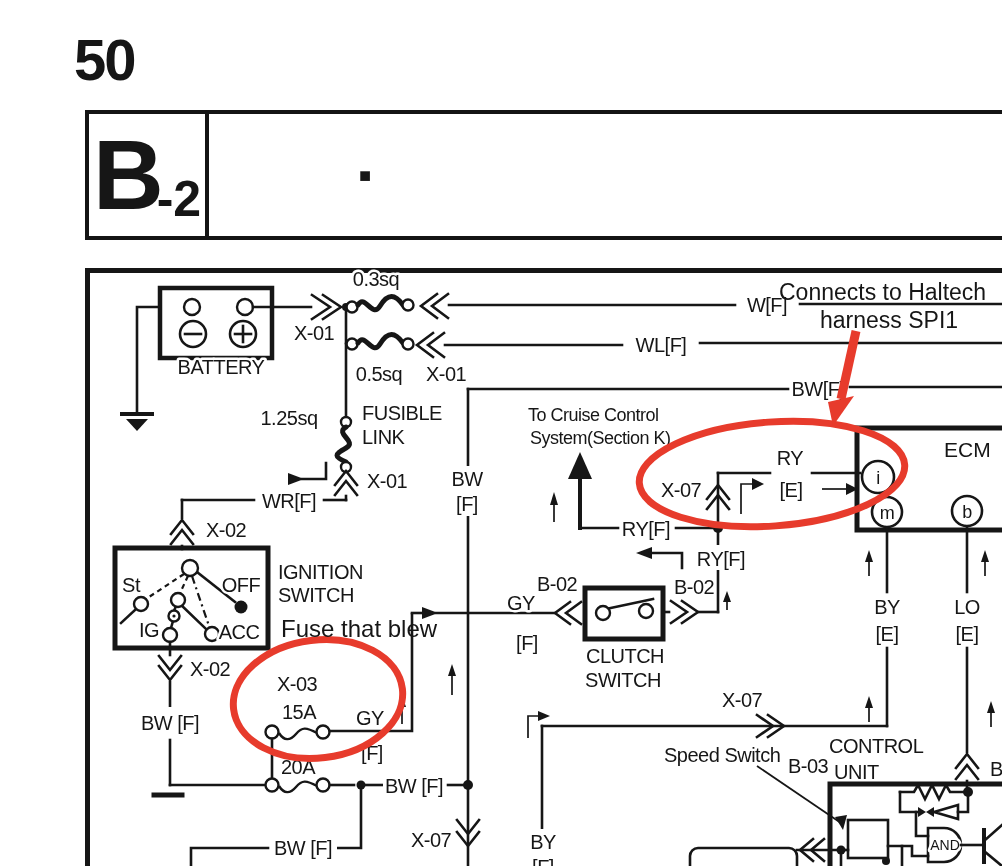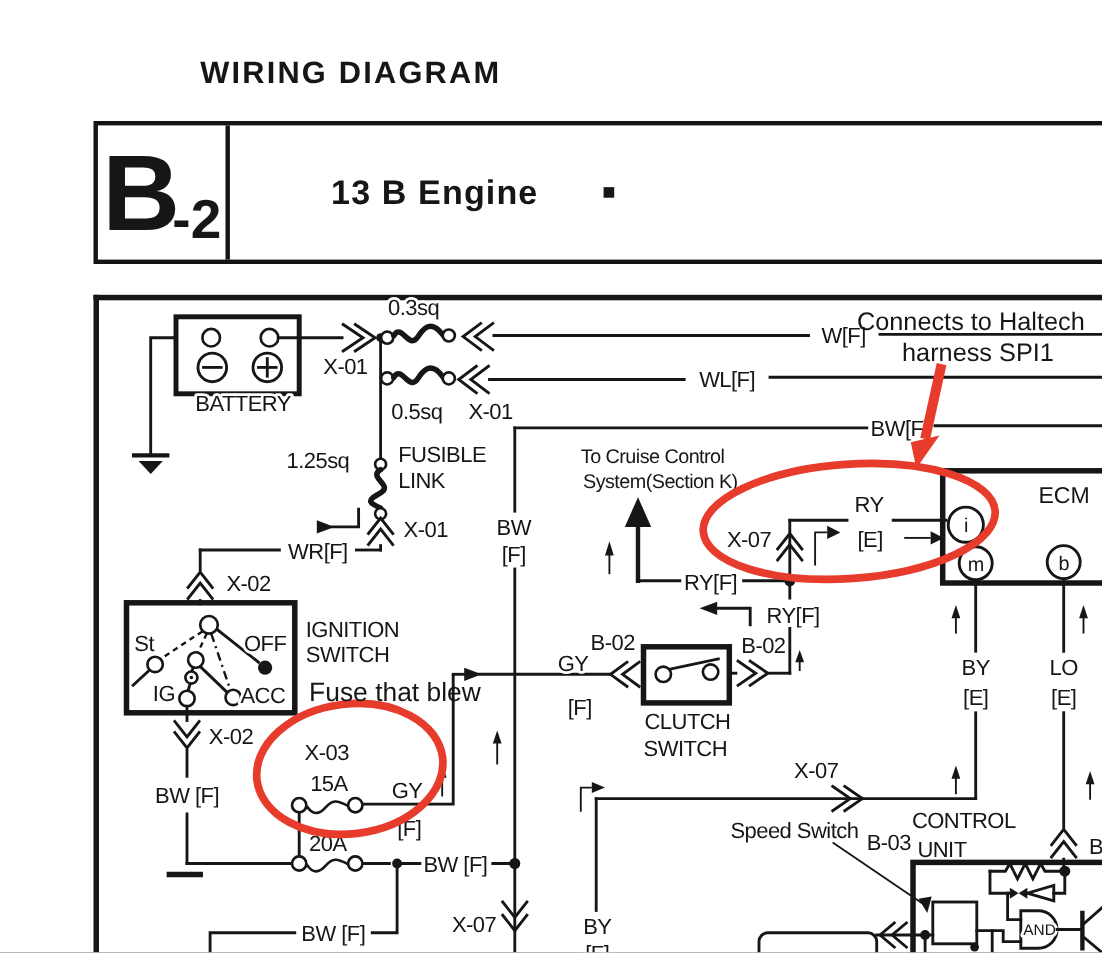--- a/index.html
+++ b/index.html
@@ -40,29 +40,28 @@
   .dshdot{stroke:#161616;stroke-width:2.2;fill:none;stroke-dasharray:8 4 2 4;}
   .redln{stroke:#e73b2c;stroke-width:7;fill:none;}
   .redshaft{stroke:#e73b2c;stroke-width:9;fill:none;stroke-linecap:butt;}
   .redfill{fill:#e73b2c;stroke:none;}
 </style>
 </head>
 <body>
 
 <div class="screen">
 
-  <div class="abs pagetitle">WIRING DIAGRAM</div>
+  <div class="abs pagenum">50</div>
 
   <div class="abs secbox">
     <div class="seccode">
       <span class="big">B</span>
         <span class="sub">-2</span>
     </div>
     <div class="sectext">
-      <span class="eng">13 B Engine</span>
       <span class="gap"></span>
       <span class="bullet">■</span>
     </div>
   </div>
 
   <svg width="1002" height="866" viewBox="0 0 1002 866">
 
     <g>
       <rect class="blk" x="85" y="268" width="917" height="5"></rect>
       <rect class="blk" x="85" y="268" width="5" height="598"></rect>

